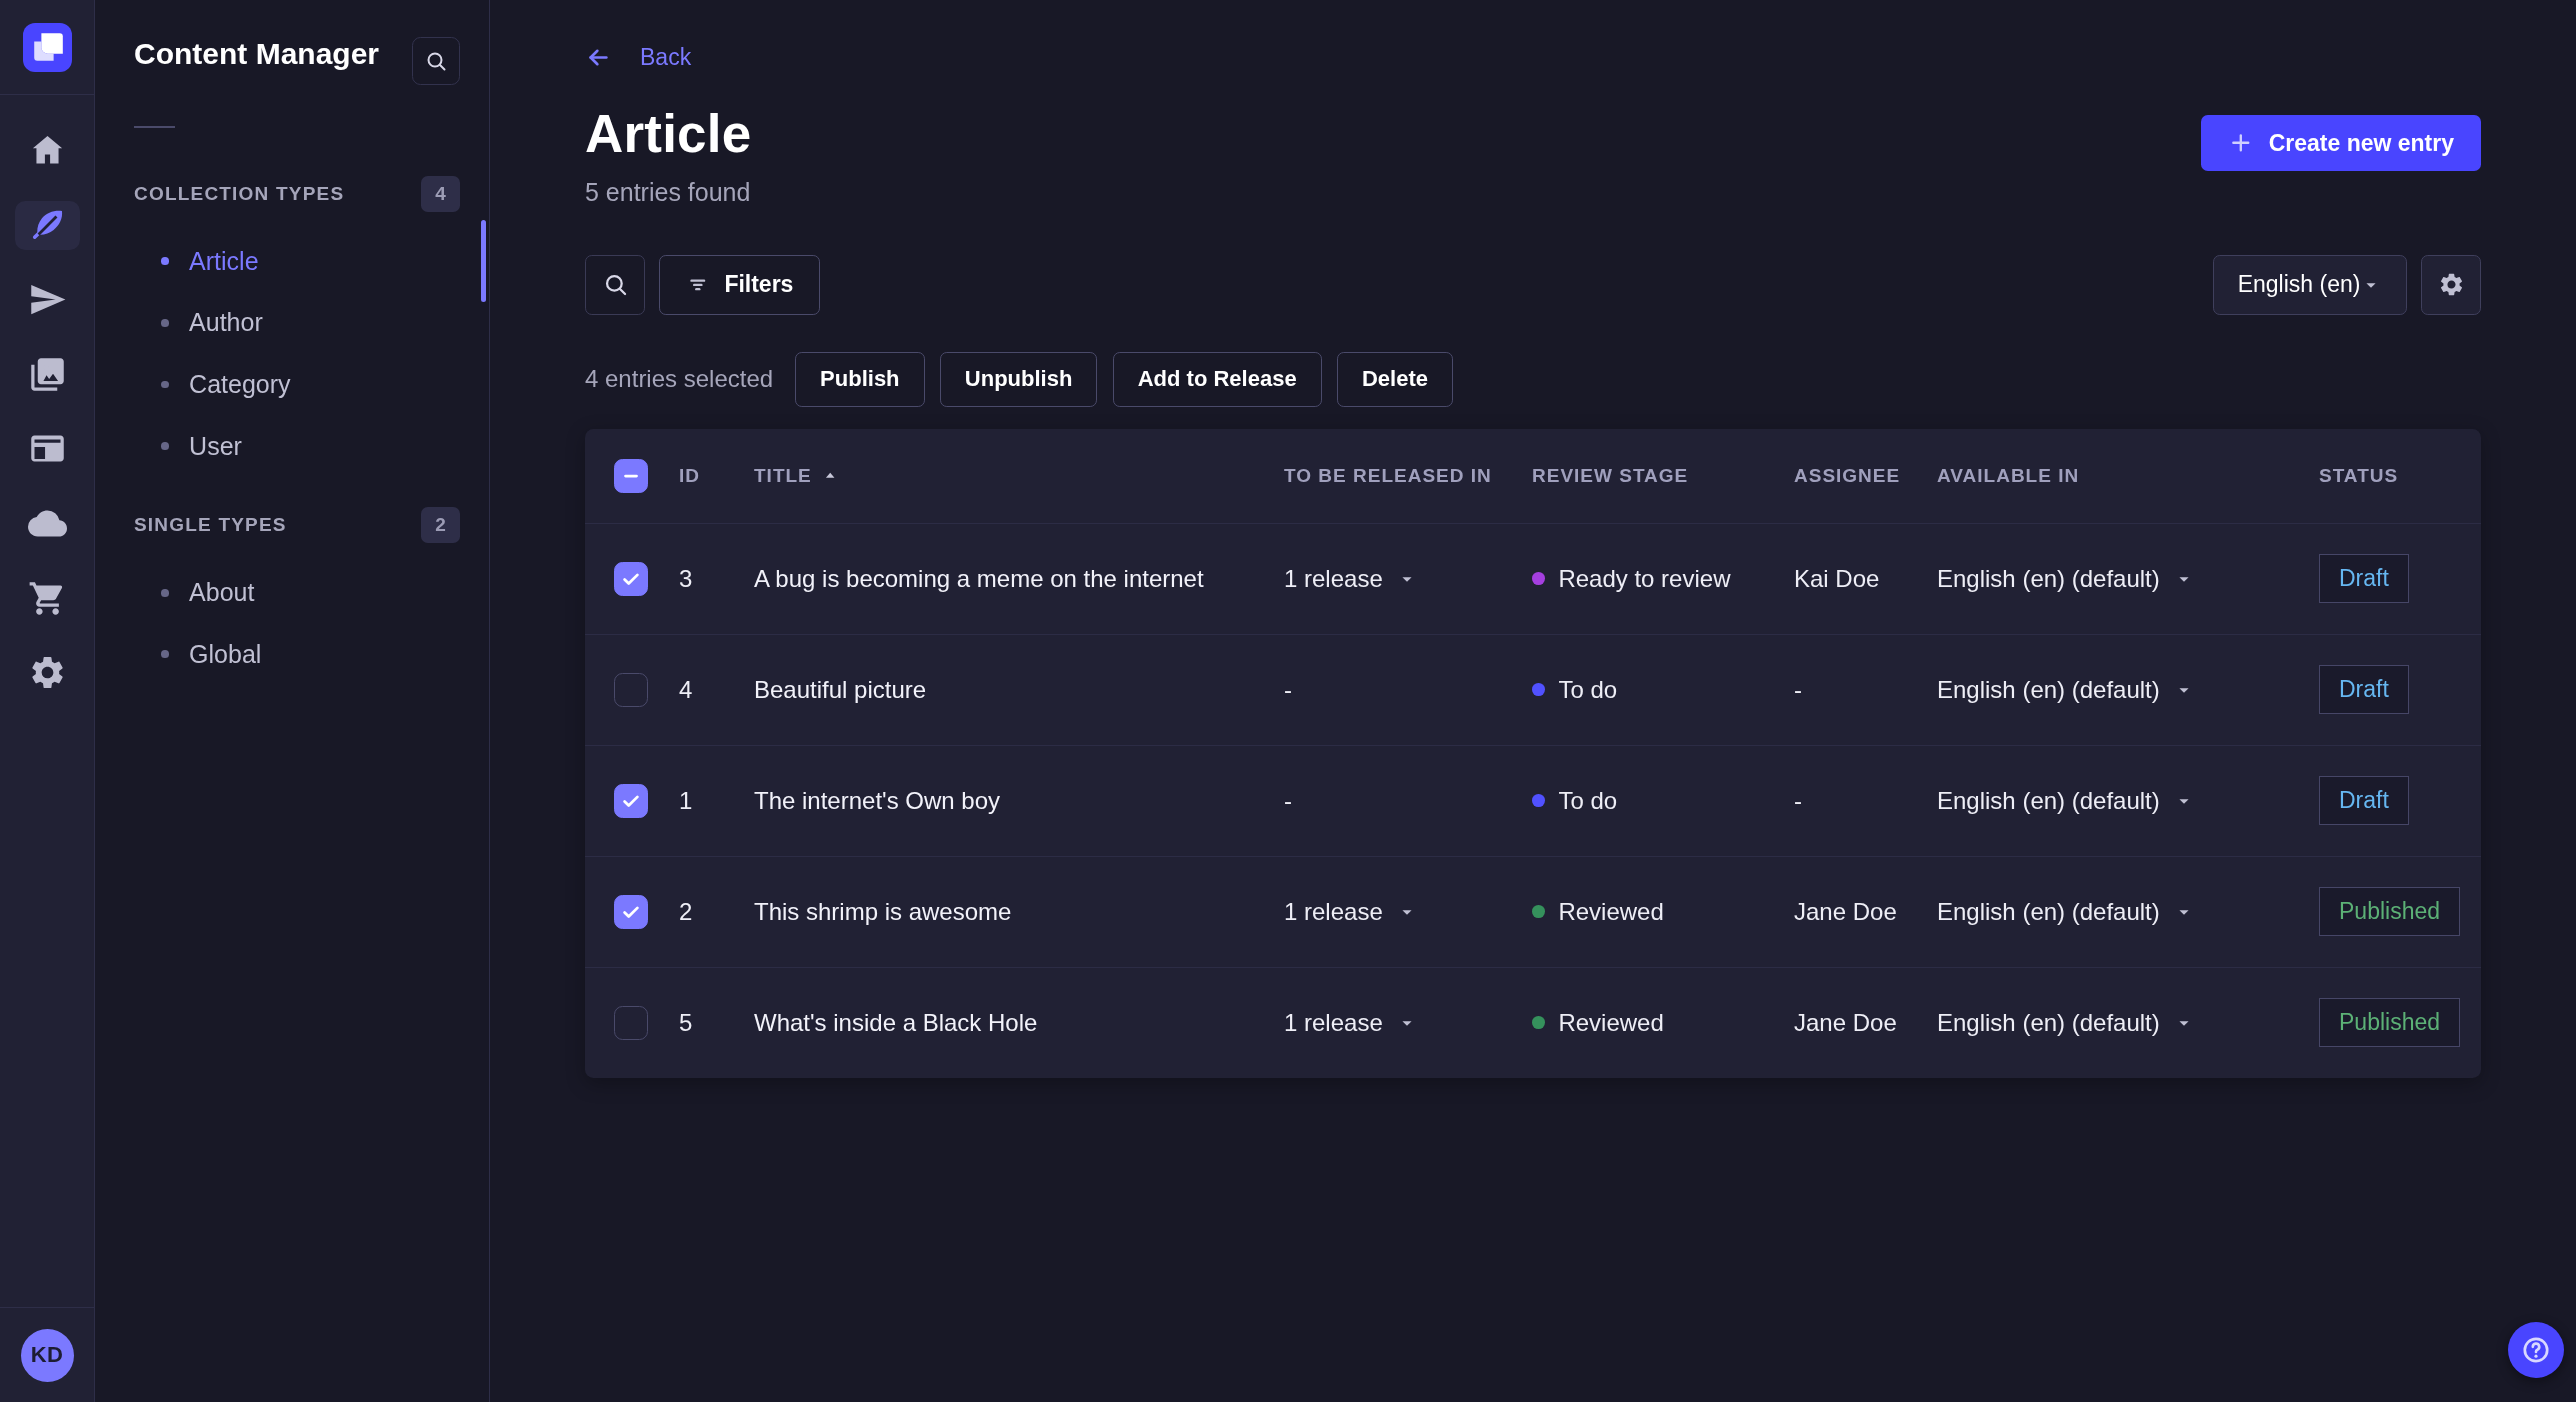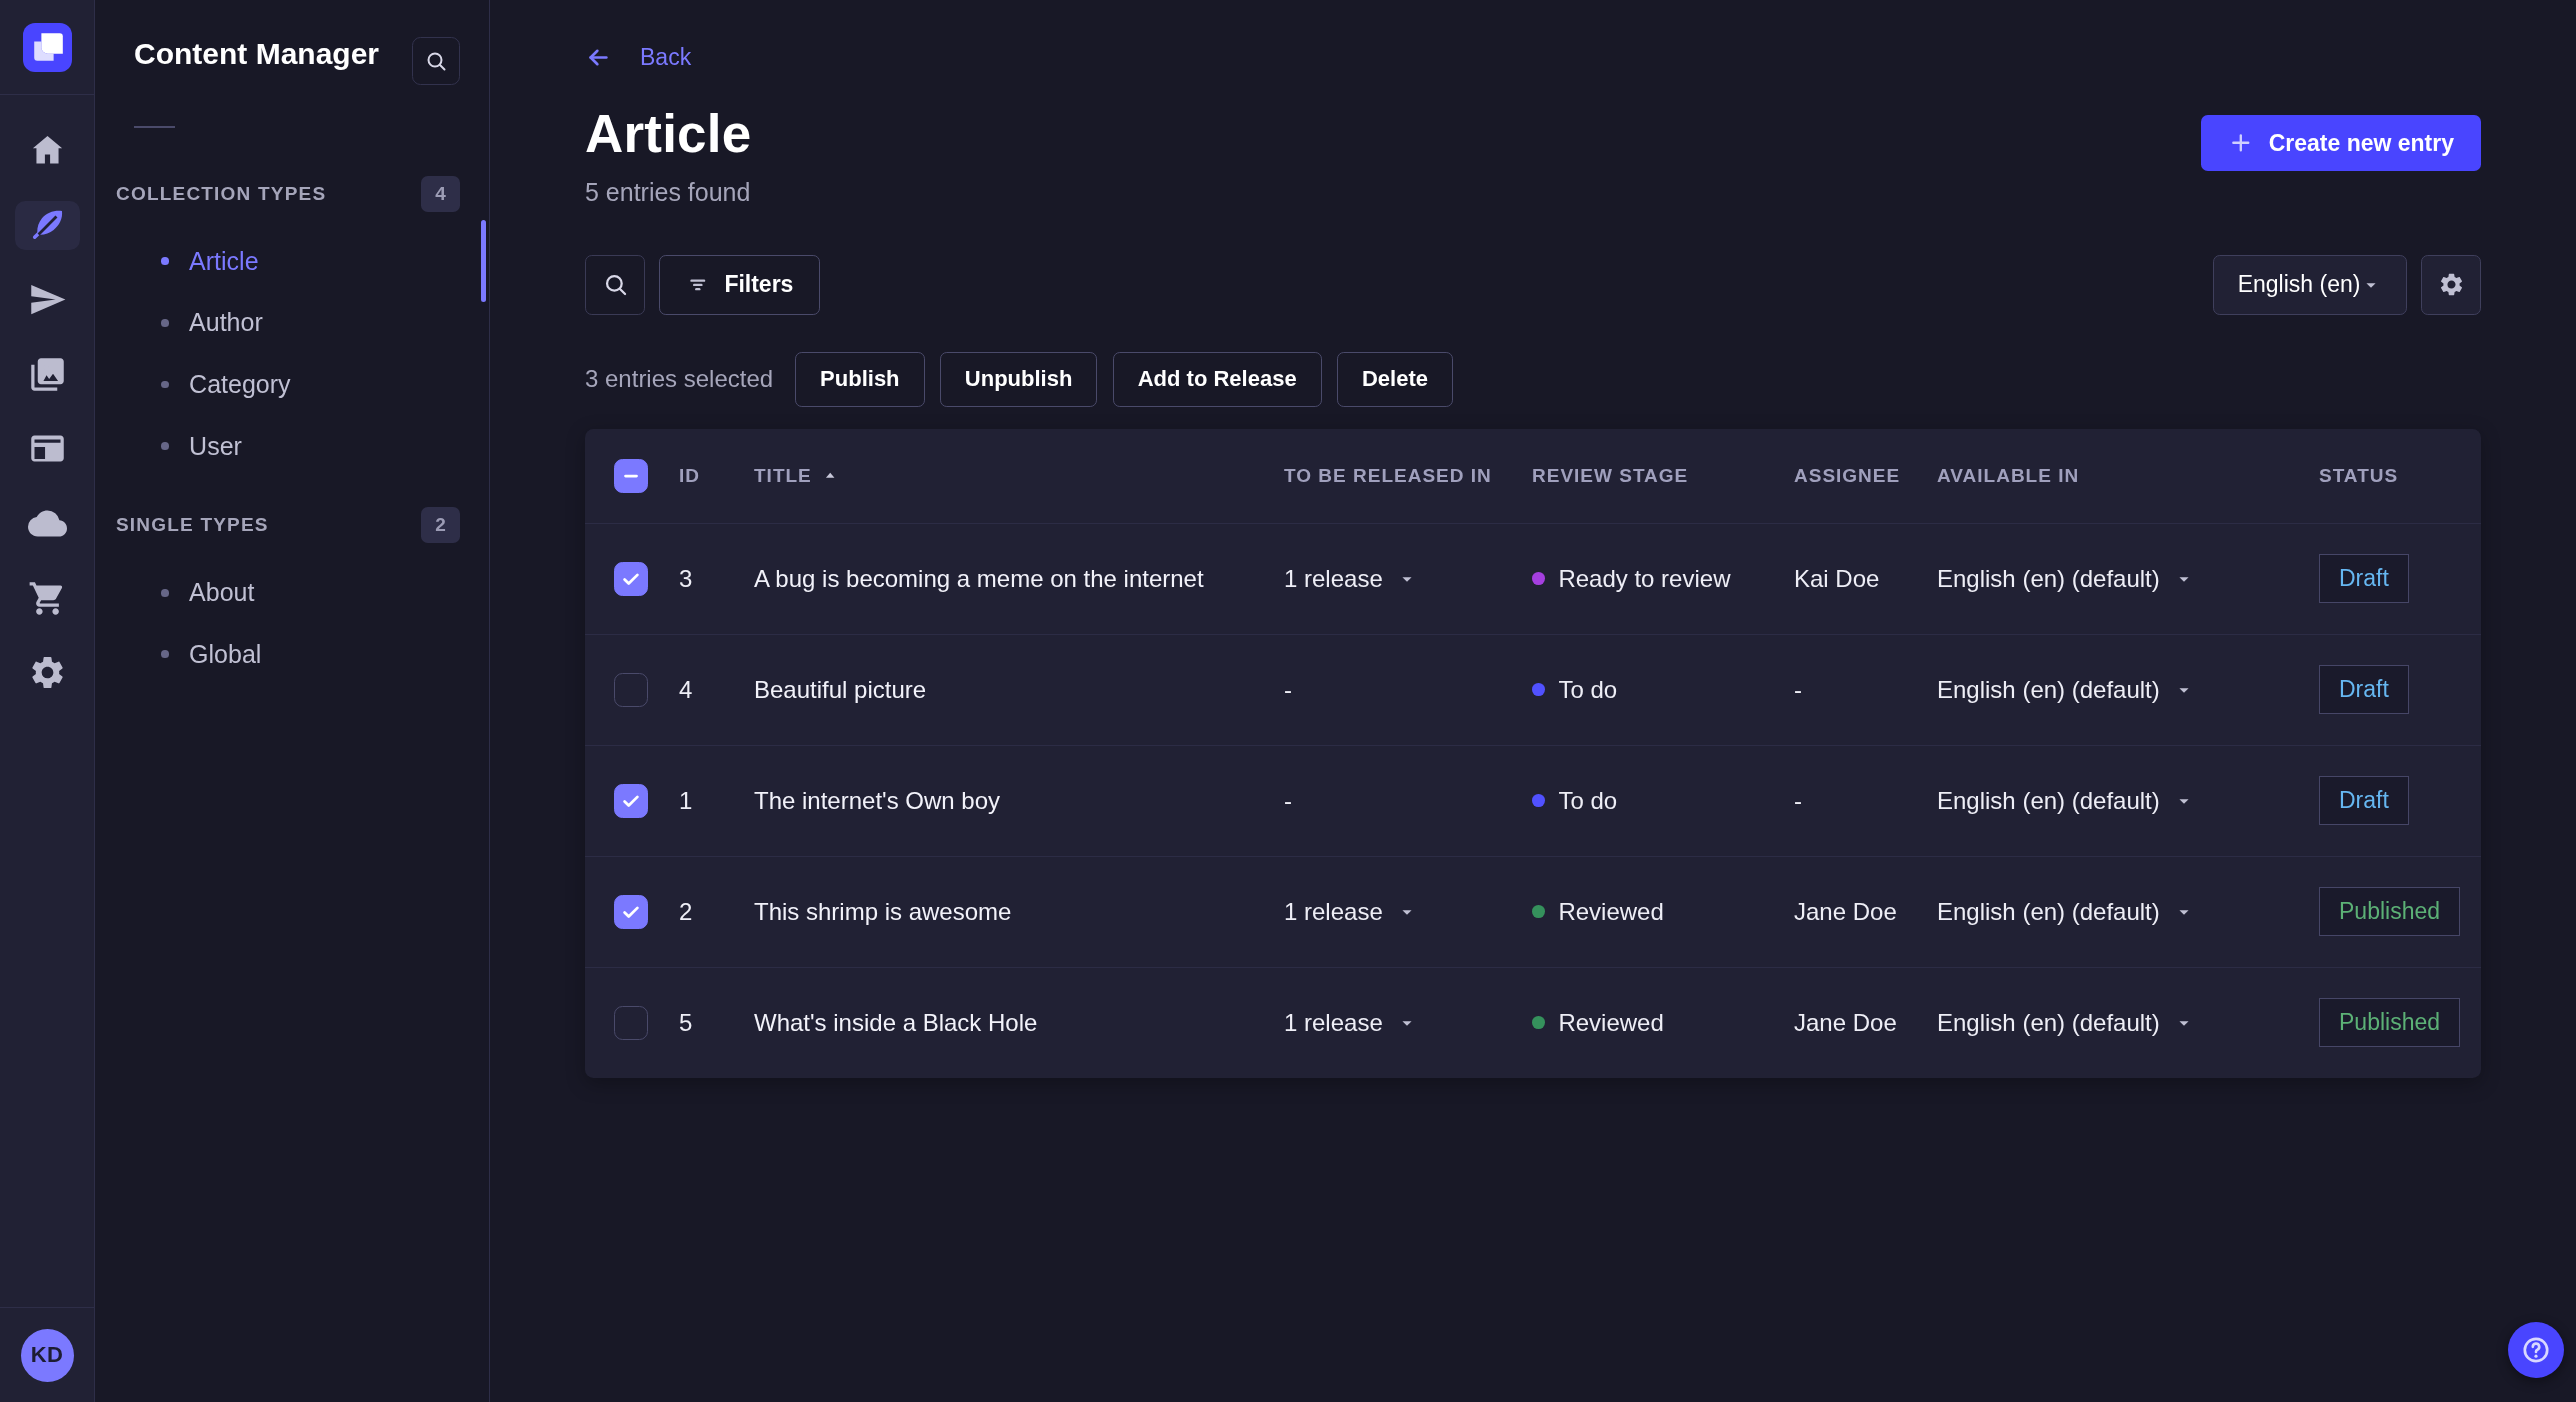--- a/index.html
+++ b/index.html
@@ -36,21 +36,21 @@
   .subsidebar { width:395px; background:#181826; border-right:0.9px solid #2e2e48;
     flex-shrink:0; padding:37px 0 0 0; position:relative; }
   .subsidebar-head { display:flex; justify-content:space-between; padding:0 29px 0 39px; }
   .subsidebar-title { font-size:30px; font-weight:700; color:#ffffff; }
   .mini-btn { width:48px; height:48px; border-radius:8.5px; border:0.9px solid #32324d;
     background:transparent; display:flex; align-items:center; justify-content:center; cursor:pointer; }
   .mini-btn svg { width:24px; height:24px; }
   .subsidebar-divider { width:41px; height:1.7px; background:#4a4a6a; margin:41px 0 0 39px; }
   .sections { margin-top:48px; }
   .section { margin-bottom:37px; }
-  .section-head { display:flex; align-items:center; justify-content:space-between; padding:0 29px 0 21px; margin-bottom:25.6px; }
+  .section-head { display:flex; align-items:center; justify-content:space-between; padding:0 29px 0 39px; margin-bottom:25.6px; }
   .section-label { font-size:19px; font-weight:700; letter-spacing:1.2px; color:#a5a5ba; }
   .count-badge { min-width:39px; height:36px; padding:0 10.2px; border-radius:6.8px; background:#2e2e48;
     color:#9c9cb5; font-size:19px; font-weight:600; display:flex; align-items:center; justify-content:center; }
   .nav-item { position:relative; display:flex; align-items:center; gap:20.4px; height:48px;
     padding-left:66px; margin-bottom:13.6px; cursor:pointer; font-size:25px; color:#c0c0d3; }
   .nav-item .bullet { width:7.7px; height:7.7px; border-radius:50%; background:#666687; flex-shrink:0; }
   .nav-item.active { color:#7b79ff; font-weight:500; }
   .nav-item.active .bullet { background:#7b79ff; }
   .nav-item.active::after { content:""; position:absolute; right:2.6px; top:50%; transform:translateY(-50%);
     width:5.1px; height:82px; border-radius:3.4px; background:#7b79ff; }
@@ -280,21 +280,21 @@
         </button>
         <button class="icon-btn raised">
           <svg viewBox="0 0 24 24">
             <path fill="#c0c0d3" d="M19.14 12.94c.04-.3.06-.61.06-.94 0-.32-.02-.64-.07-.94l2.03-1.58c.18-.14.23-.41.12-.61l-1.92-3.32c-.12-.22-.37-.29-.59-.22l-2.39.96c-.5-.38-1.03-.7-1.62-.94l-.36-2.54c-.04-.24-.24-.41-.48-.41h-3.84c-.24 0-.43.17-.47.41l-.36 2.54c-.59.24-1.13.57-1.62.94l-2.39-.96c-.22-.08-.47 0-.59.22L2.74 8.87c-.12.21-.08.47.12.61l2.03 1.58c-.05.3-.09.63-.09.94s.02.64.07.94l-2.03 1.58c-.18.14-.23.41-.12.61l1.92 3.32c.12.22.37.29.59.22l2.39-.96c.5.38 1.03.7 1.62.94l.36 2.54c.05.24.24.41.48.41h3.84c.24 0 .44-.17.47-.41l.36-2.54c.59-.24 1.13-.56 1.62-.94l2.39.96c.22.08.47 0 .59-.22l1.92-3.32c.12-.22.07-.47-.12-.61l-2.01-1.58zM12 15.6A3.61 3.61 0 0 1 8.4 12c0-1.98 1.62-3.6 3.6-3.6s3.6 1.62 3.6 3.6-1.62 3.6-3.6 3.6z"></path>
           </svg>
         </button>
       </div>
     </div>
 
     <div class="selection-row">
-      <span class="selection-text">3 entries selected</span>
+      <span class="selection-text">4 entries selected</span>
       <div class="sel-actions" id="selection-actions">
           <button class="action-btn">Publish</button>
           <button class="action-btn">Unpublish</button>
           <button class="action-btn">Add to Release</button>
           <button class="action-btn danger">Delete</button>
         </div>
     </div>
 
     <div class="table">
       <div class="thead" id="table-head">

